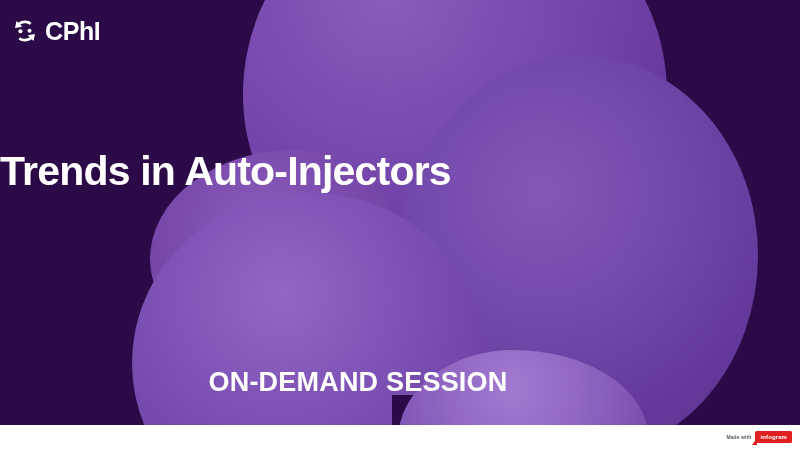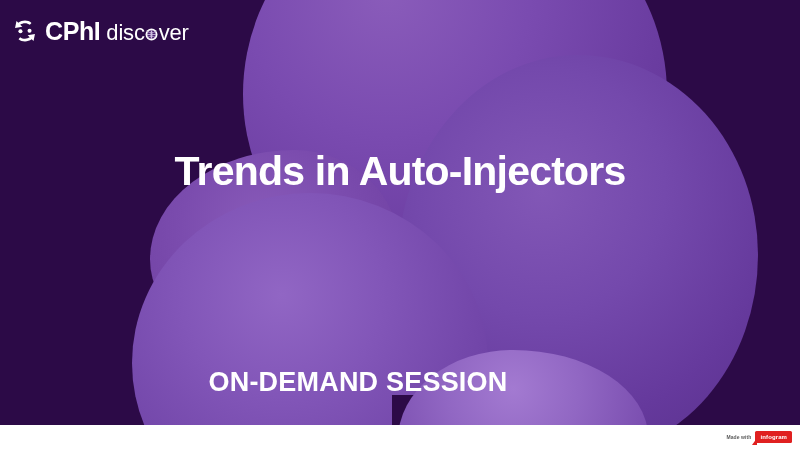--- a/index.html
+++ b/index.html
@@ -153,21 +153,20 @@
     position: relative;
     top: 1px;
   }
 
   
   .title {
     position: absolute;
     left: 0;
     top: 149px;
     width: 800px;
-    text-align: center;
     color: #ffffff;
     font-size: 41px;
     font-weight: 700;
     letter-spacing: -0.8px;
     line-height: 1.1;
     white-space: nowrap;
   }
 
   .subtitle {
     position: absolute;
@@ -251,35 +250,20 @@
           <g fill="#ffffff">
             <path d="M16 3.2c3.0 0 5.8 1.05 7.95 2.8l-2.0 2.45C20.3 7.1 18.25 6.4 16 6.4c-2.2 0-4.2 0.66-5.85 1.8l2.6 2.45-9.0 1.7 1.75-8.6 2.25 2.1C10.3 4.2 13.0 3.2 16 3.2z"></path>
             <path d="M16 28.8c-3.0 0-5.8-1.05-7.95-2.8l2.0-2.45C11.7 24.9 13.75 25.6 16 25.6c2.2 0 4.2-0.66 5.85-1.8l-2.6-2.45 9.0-1.7-1.75 8.6-2.25-2.1C21.7 27.8 19.0 28.8 16 28.8z"></path>
             <circle cx="10.4" cy="16.3" r="2.5"></circle>
             <circle cx="21.6" cy="15.7" r="2.5"></circle>
           </g>
         </svg>
       </span>
       <span class="logo-wordmark">
         <span class="logo-cphi">CPhI</span>
-        <span class="logo-discover">
-          <span>disc</span>
-          <span>
-            <svg class="globe-o" viewBox="0 0 24 24" aria-hidden="true">
-              <circle cx="12" cy="12" r="11" fill="#ffffff"></circle>
-              <circle cx="12" cy="12" r="8.4" fill="#4a2170"></circle>
-              <path d="M12 3.6c2.4 2.2 2.4 14.6 0 16.8-2.4-2.2-2.4-14.6 0-16.8z" fill="#cdbcdf"></path>
-              <path d="M3.6 12h16.8" stroke="#cdbcdf" stroke-width="1.5" fill="none"></path>
-              <path d="M5.4 7.2c3.9 2.0 9.3 2.0 13.2 0" stroke="#cdbcdf" stroke-width="1.3" fill="none"></path>
-              <path d="M5.4 16.8c3.9-2.0 9.3-2.0 13.2 0" stroke="#cdbcdf" stroke-width="1.3" fill="none"></path>
-              <circle cx="12" cy="12" r="8.4" fill="none" stroke="#ffffff" stroke-width="1.1"></circle>
-            </svg>
-          </span>
-          <span>ver</span>
-        </span>
       </span>
     </div>
 
     <div class="title">Trends in Auto-Injectors</div>
 
     <div class="subtitle">ON-DEMAND SESSION</div>
 
   </div>
 
   <div class="footer">

